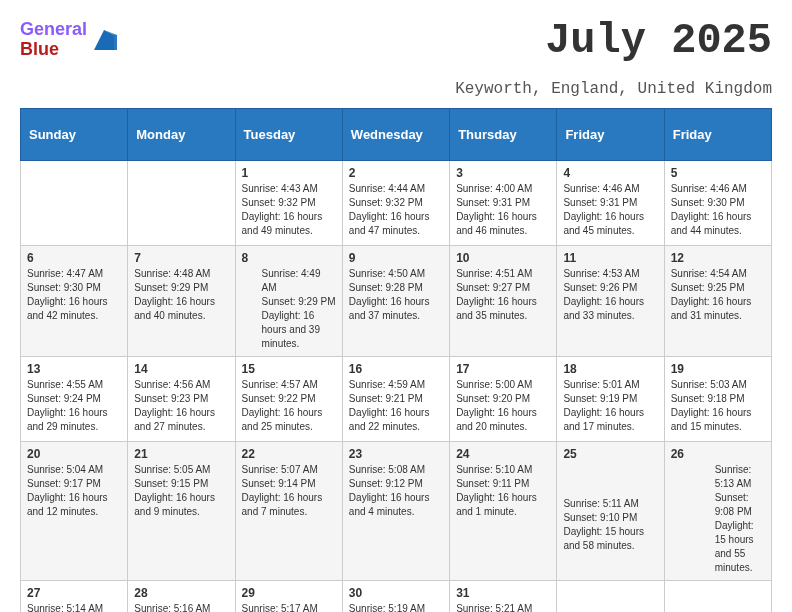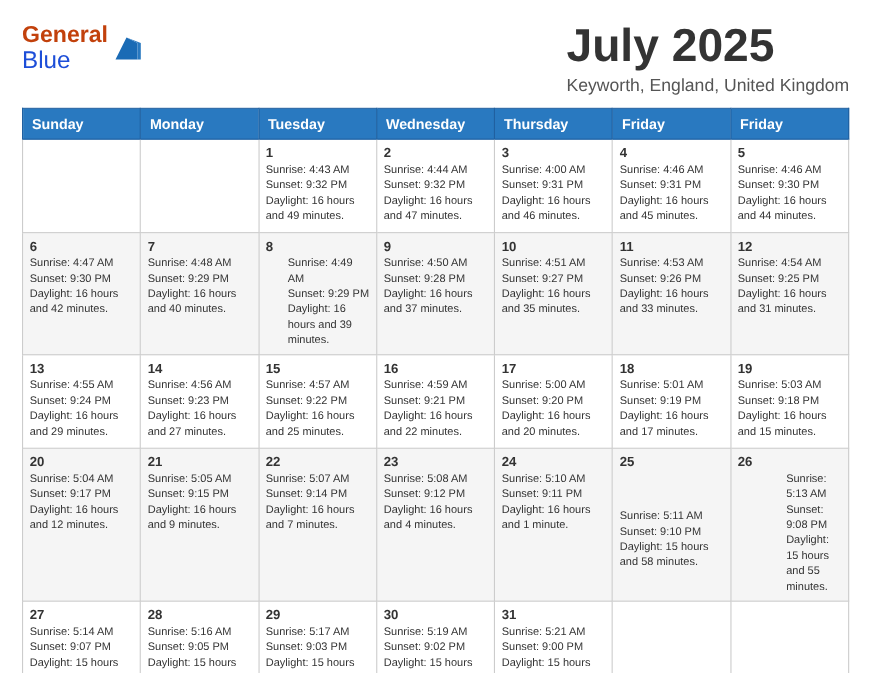--- a/index.html
+++ b/index.html
@@ -19,57 +19,59 @@
     .logo {
       display: flex;
       align-items: center;
     }
     .logo-text {
       display: flex;
       flex-direction: column;
       line-height: 1.1;
     }
     .logo-general {
-      font-size: 21px;
+      font-size: 18px;
       font-weight: bold;
-      color: #c2410c;
+      color: #8b5cf6;
     }
     .logo-blue {
-      font-size: 22px;
-      font-weight: normal;
-      color: #1d4ed8;
+      font-size: 18px;
+      font-weight: bold;
+      color: #b91c1c;
     }
     .logo-icon {
       width: 30px;
       height: 30px;
       margin-left: 2px;
     }
     .title-block {
+      text-align: right;
+      font-family: Liberation Mono, monospace;
     }
     .month-title {
       font-size: 42px;
       font-weight: bold;
       color: #333;
       line-height: 1;
     }
     .location {
       font-size: 16px;
       color: #555;
-      margin-top: 8px;
+      margin-top: 18px;
     }
     .calendar-table {
       width: 100%;
       border-collapse: collapse;
       border: 1px solid #ccc;
     }
     .calendar-table th {
       background-color: #2979c0;
       color: #fff;
       text-align: left;
-      padding: 6px 8px;
+      padding: 18px 8px;
       font-size: 13px;
       border: 1px solid #2060a0;
     }
     .calendar-table td {
       vertical-align: top;
       border: 1px solid #ccc;
       padding: 5px 6px;
       font-size: 10.5px;
       color: #333;
       width: calc(100% / 7);

